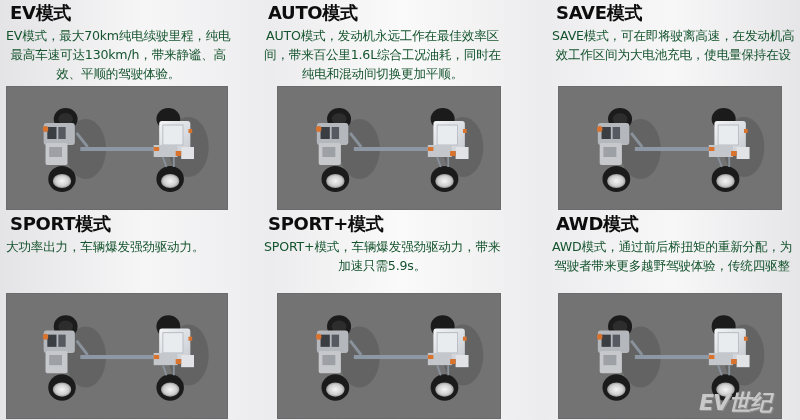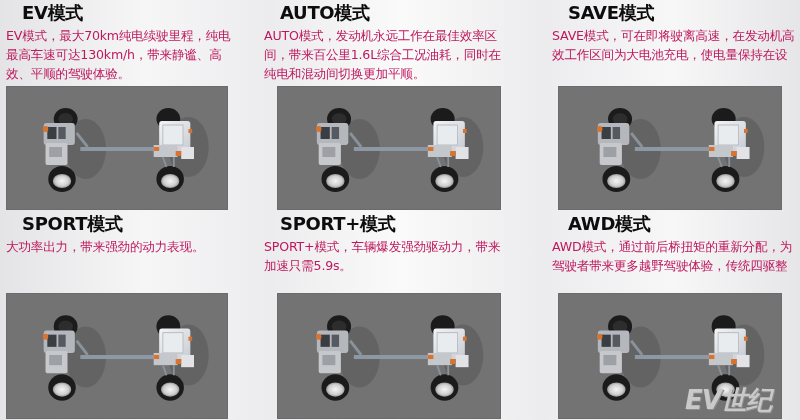--- a/index.html
+++ b/index.html
@@ -4,38 +4,38 @@
 <style>
   html, body { margin:0; padding:0; }
   body {
     width:800px; height:420px; overflow:hidden; position:relative;
     background: linear-gradient(90deg, #e4e4e6 0%, #f6f6f7 18%, #ececee 34%, #fafafa 50%, #ececee 68%, #f7f7f8 84%, #e6e6e8 100%);
     font-family: "DejaVu Sans", "Liberation Sans", sans-serif;
     color:#111;
   }
   .panel { position:absolute; width:275px; }
   .title {
-    position:absolute; left:16px; top:0;
+    position:absolute; left:4px; top:0;
     font-weight:bold; font-size:18px; letter-spacing:-0.3px; color:#0d0d0d;
     white-space:nowrap; line-height:22px;
   }
   .desc {
     position:absolute; left:0; top:24px;
-    font-size:12.6px; line-height:19px; color:#be185d; letter-spacing:-0.2px;
+    font-size:12.6px; line-height:19px; color:#14532d; letter-spacing:-0.2px;text-align:center;
   }
   .desc div { white-space:nowrap; }
   .img {
     position:absolute; background:#737373;
     border:1px solid #6b6b6b; overflow:hidden;
   }
   .img svg { position:absolute; left:0; top:0; width:100%; height:100%; }
   .watermark {
     position:absolute; right:10px; bottom:0px;
     font-family:"DejaVu Sans", sans-serif; font-weight:bold; font-style:italic;
-    font-size:26px; letter-spacing:-1px; color:#c9c9c9;
+    font-size:22px; letter-spacing:-1px; color:#c9c9c9;
     text-shadow: 1px 1px 0 #8e8e8e;
   }
 </style>
 </head>
 <body>
 
 <svg width="0" height="0" style="position:absolute">
   <defs>
     <radialGradient id="rim" cx="50%" cy="50%" r="50%">
       <stop offset="0%" stop-color="#f4f4f4"></stop>
@@ -122,21 +122,21 @@
 </div>
 <div class="img" style="left:558px; top:86px; width:222px; height:122px;">
   <svg viewBox="0 0 240 122" preserveAspectRatio="none">
       <use href="#chassis" x="0" y="2"></use>
     </svg>
 </div>
 
 <div class="panel" style="left:6px; top:213px;">
   <div class="title">SPORT模式</div>
   <div class="desc">
-    <div>大功率出力，带来强劲的动力表现。</div>
+    <div>大功率出力，车辆爆发强劲驱动力。</div>
   </div>
 </div>
 <div class="img" style="left:6px; top:293px; width:220px; height:124px;">
   <svg viewBox="0 0 240 122" preserveAspectRatio="none">
       <use href="#chassis" x="-2" y="2"></use>
     </svg>
 </div>
 
 <div class="panel" style="left:264px; top:213px;">
   <div class="title">SPORT+模式</div>

